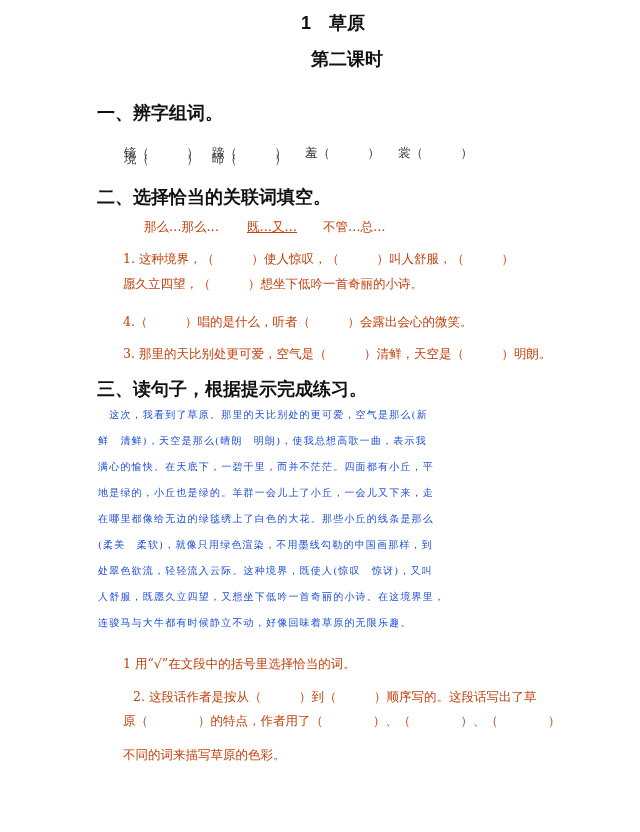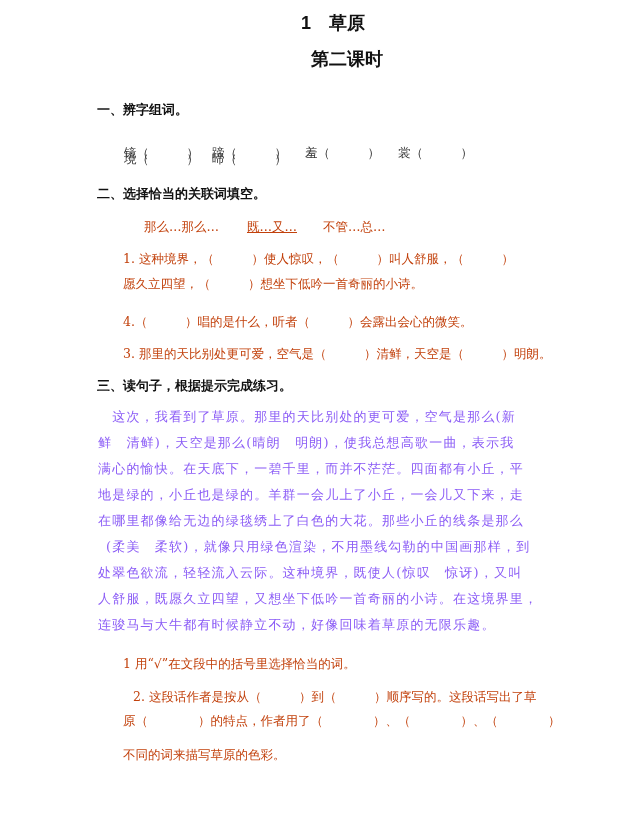--- a/index.html
+++ b/index.html
@@ -1,22 +1,22 @@
 <!DOCTYPE html>
 <html><head>
   <meta charset="utf-8">
   <style>
     html, body { margin: 0; padding: 0; background: #ffffff; }
     body { width: 640px; height: 832px; position: relative; overflow: hidden;
            font-family: "DejaVu Serif", "Liberation Serif", serif; color: #222; }
     .abs { position: absolute; white-space: nowrap; }
     .title { font-family: Liberation Sans, sans-serif; font-weight: bold; font-size: 18px; color: #111; }
-    .section { font-family: "DejaVu Sans", "Liberation Sans", sans-serif; font-weight: bold; font-size: 13px; color: #111; left: 97px; }
+    .section { font-family: "DejaVu Sans", "Liberation Sans", sans-serif; font-weight: bold; font-size: 18px; color: #111; left: 97px; }
     .item { font-size: 12.5px; color: #c2410c; }
-    .para { font-size: 13px; color: #8b5cf6; left: 98px; letter-spacing: 1.2px; }
+    .para { font-size: 10px; color: #1d4ed8; left: 98px; letter-spacing: 1.2px; }
     .cell { position: absolute; font-size: 12.5px; color: #333; }
   </style>
 </head>
 <body>
 
 <div>
 
   <div class="abs title" style="left:301px; top:11px;">1　草原</div>
   <div class="abs title" style="left:311px; top:47px;">第二课时</div>
 
@@ -41,21 +41,21 @@
   <div class="abs item" style="left:123px; top:314px;">4.（　　　）唱的是什么，听者（　　　）会露出会心的微笑。</div>
   <div class="abs item" style="left:123px; top:346px;">3. 那里的天比别处更可爱，空气是（　　　）清鲜，天空是（　　　）明朗。</div>
 
   <div class="abs section" style="top:377px;">三、读句子，根据提示完成练习。</div>
   <div>
     <div class="abs para" style="top:408px;">　这次，我看到了草原。那里的天比别处的更可爱，空气是那么(新</div>
     <div class="abs para" style="top:434px;">鲜　清鲜)，天空是那么(晴朗　明朗)，使我总想高歌一曲，表示我</div>
     <div class="abs para" style="top:460px;">满心的愉快。在天底下，一碧千里，而并不茫茫。四面都有小丘，平</div>
     <div class="abs para" style="top:486px;">地是绿的，小丘也是绿的。羊群一会儿上了小丘，一会儿又下来，走</div>
     <div class="abs para" style="top:512px;">在哪里都像给无边的绿毯绣上了白色的大花。那些小丘的线条是那么</div>
-    <div class="abs para" style="top:538px;margin-left:8px;">(柔美　柔软)，就像只用绿色渲染，不用墨线勾勒的中国画那样，到</div>
+    <div class="abs para" style="top:538px;">(柔美　柔软)，就像只用绿色渲染，不用墨线勾勒的中国画那样，到</div>
     <div class="abs para" style="top:564px;">处翠色欲流，轻轻流入云际。这种境界，既使人(惊叹　惊讶)，又叫</div>
     <div class="abs para" style="top:590px;">人舒服，既愿久立四望，又想坐下低吟一首奇丽的小诗。在这境界里，</div>
     <div class="abs para" style="top:616px;">连骏马与大牛都有时候静立不动，好像回味着草原的无限乐趣。</div>
   </div>
 
   <div class="abs item" style="left:123px; top:656px;">1 用“√”在文段中的括号里选择恰当的词。</div>
   <div class="abs item" style="left:133px; top:689px;">2. 这段话作者是按从（　　　）到（　　　）顺序写的。这段话写出了草</div>
   <div class="abs item" style="left:123px; top:713px;">原（　　　　）的特点，作者用了（　　　　）、（　　　　）、（　　　　）</div>
   <div class="abs item" style="left:123px; top:747px;">不同的词来描写草原的色彩。</div>
 </div>

